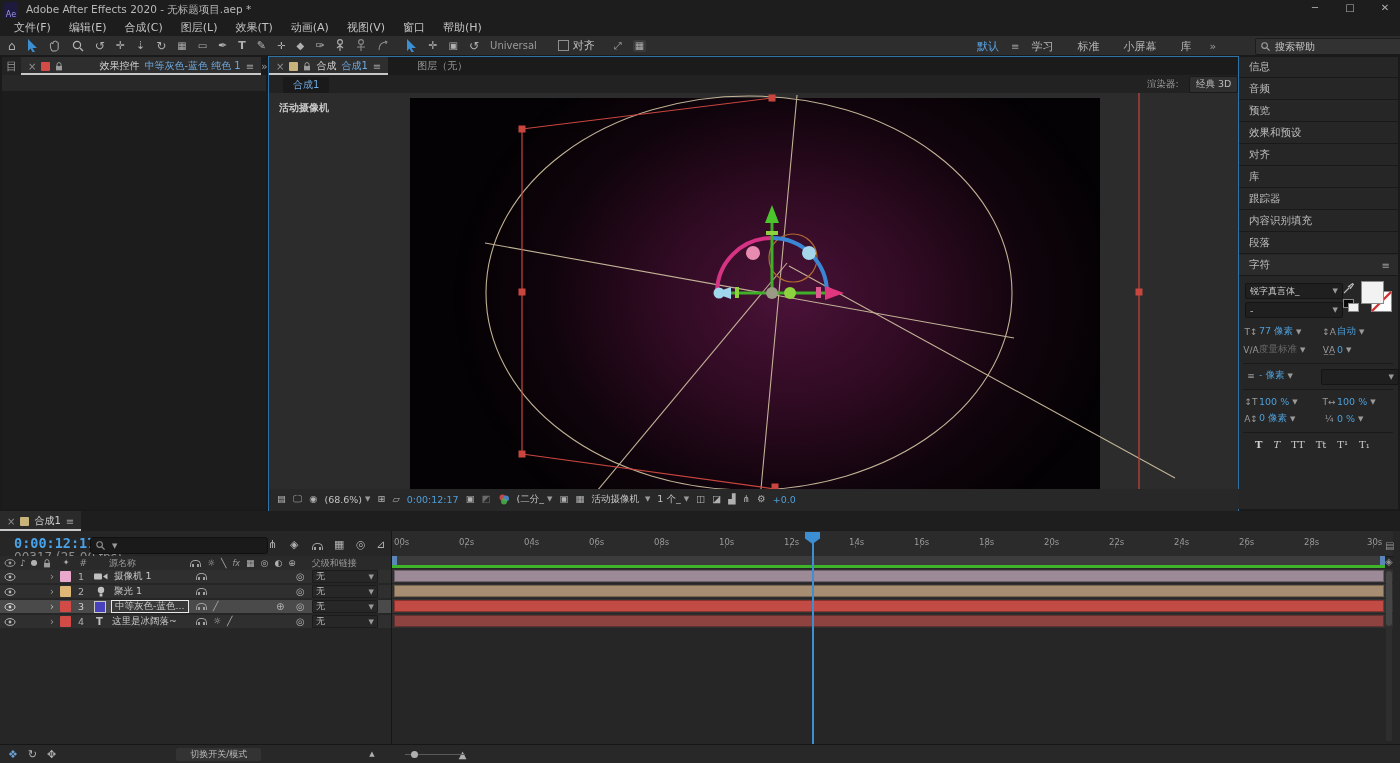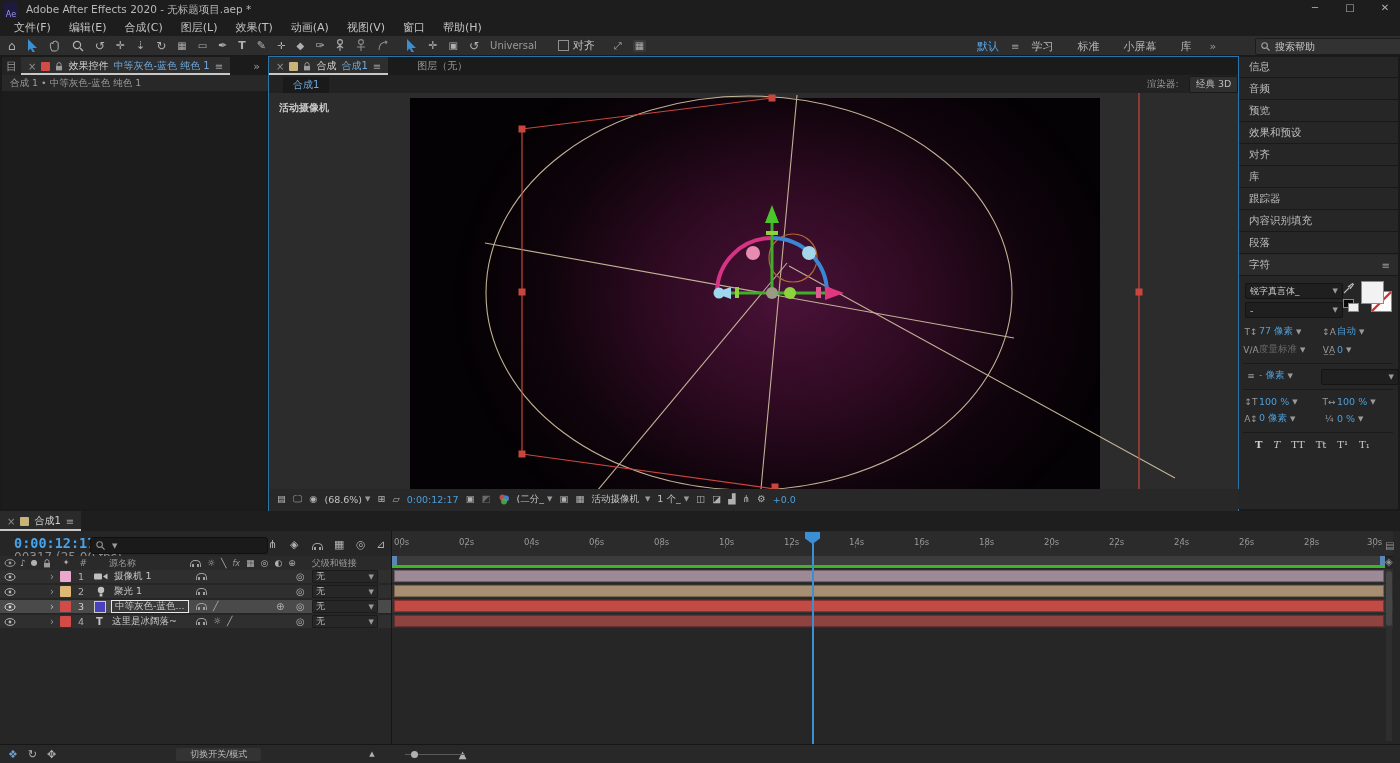--- a/index.html
+++ b/index.html
@@ -134,29 +134,26 @@
       <div class="tab inactive" style="padding:0 4px;">
         <span>目</span>
       </div>
       <div class="tab active" style="gap:5px;flex:0 0 auto;">
         <span class="closex">×</span>
         <span class="chip" style="background:#d24b46;"></span>
         <svg width="8" height="9">
             <path d="M2,4 V2.6 A2,2 0 0 1 6,2.6 V4" fill="none" stroke="#9a9a9a" stroke-width="1"></path>
             <rect x="1" y="4" width="6" height="4.4" fill="#9a9a9a"></rect>
           </svg>
-        <span style="color:#d0d0d0;font-size:10px;">效果控件</span>
+        <span style="color:#d0d0d0;font-size:10px;margin-left:31px;">效果控件</span>
         <span style="color:#6fa8dc;font-size:10px;">中等灰色-蓝色 纯色 1</span>
         <span class="menuburger">≡</span>
       </div>
       <div style="flex:1"></div>
       <span style="color:#9a9a9a;align-self:center;padding-right:6px;">»</span>
-    </div>
-    <div class="abs row" style="left:0;top:18px;width:264px;height:16px;background:#282828;padding-left:8px;">
-      <span style="color:#9a9a9a;font-size:9.5px;">合成 1 • 中等灰色-蓝色 纯色 1</span>
     </div>
     <div class="abs" style="left:0;top:34px;width:264px;height:418px;background:#1c1c1c;"></div>
   </div>
 
   <div class="panel" style="left:268px;top:56px;width:969px;height:454px;border:1px solid #2d73a8;box-sizing:content-box;">
     <div class="tabbar">
       <div class="tab active" style="gap:5px;">
         <span class="closex">×</span>
         <span class="chip" style="background:#c8b37a;"></span>
         <svg width="8" height="9">

